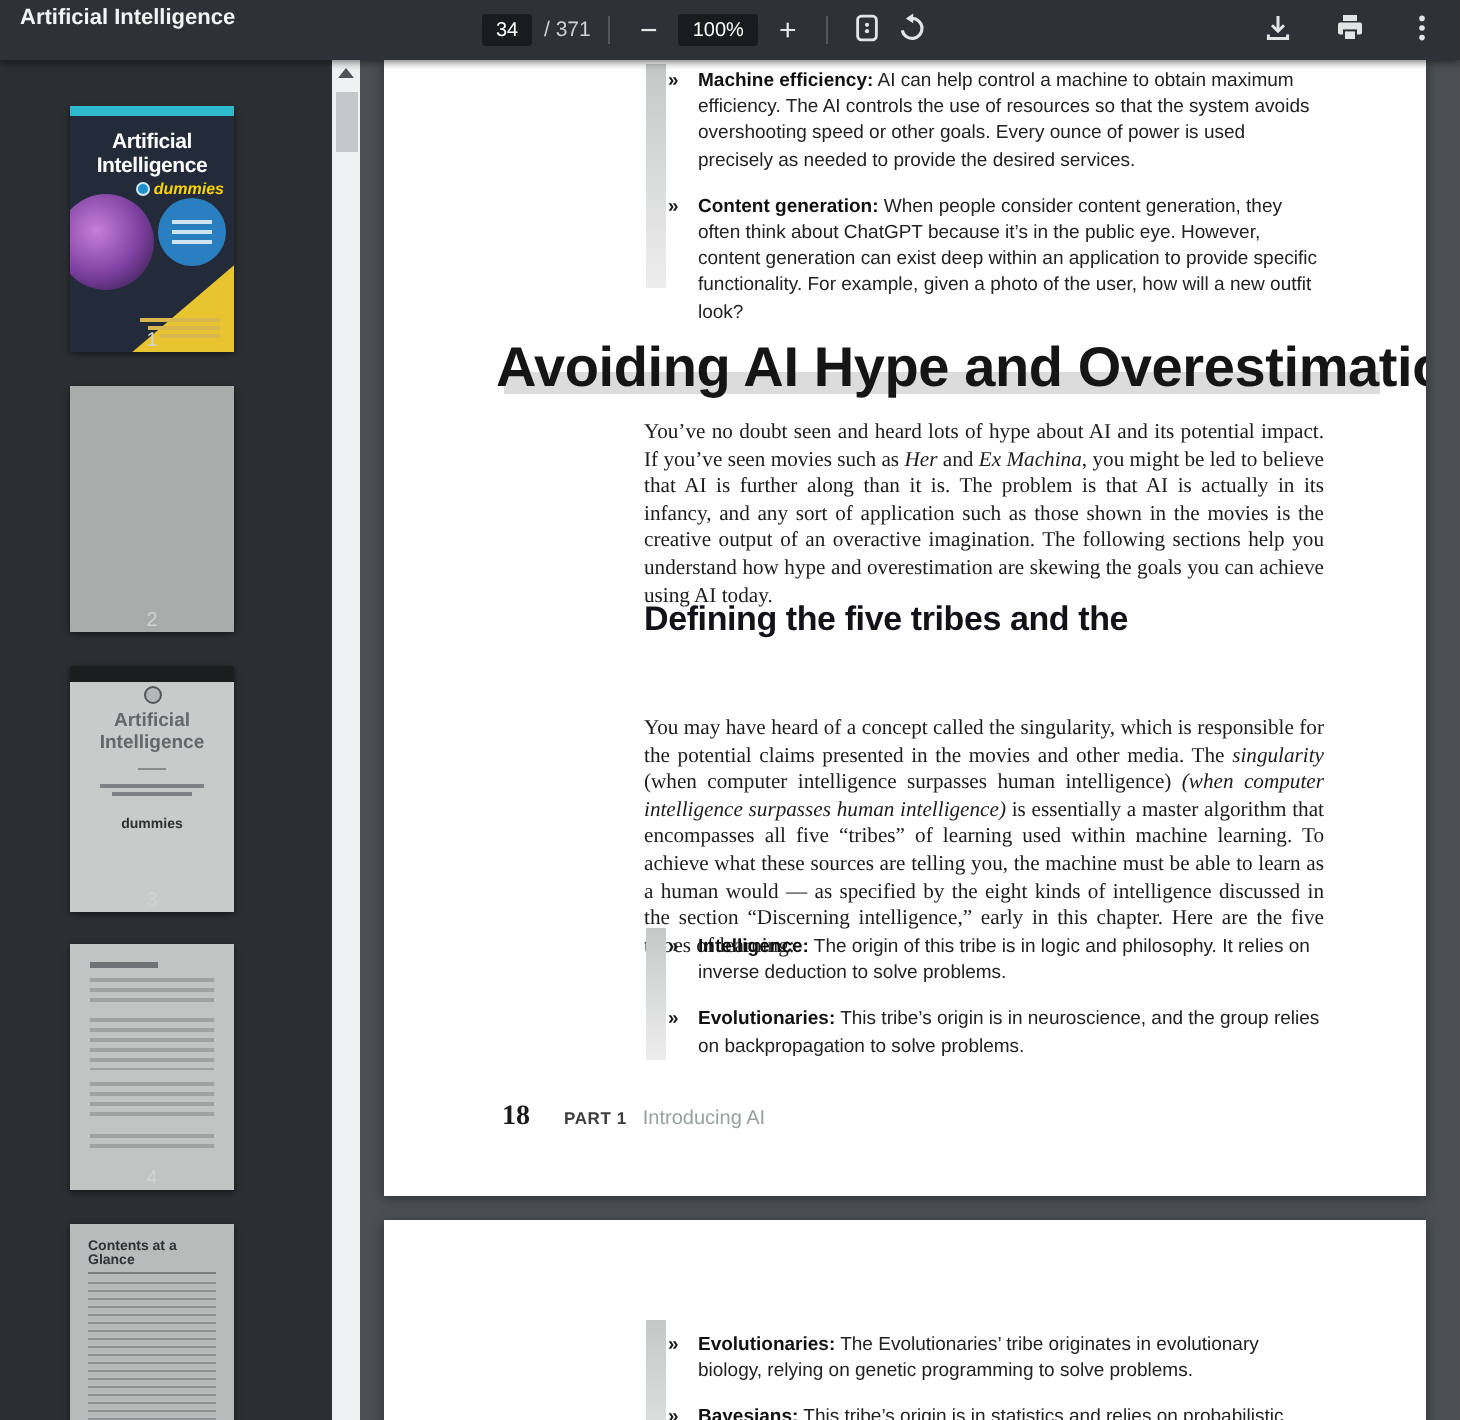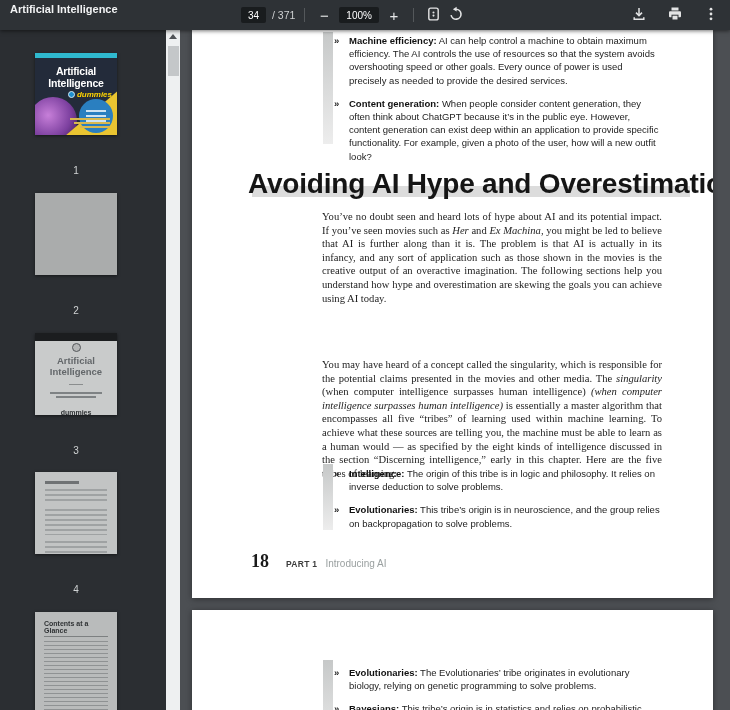--- a/index.html
+++ b/index.html
@@ -20,21 +20,21 @@
             width:20px; height:22px; display:flex; align-items:center; justify-content:center;
             font-family:"Liberation Sans",sans-serif; }
   .zoom-box { background:#191c1e; color:#fff; font-size:10px; border-radius:2px; height:16px;
               padding:0 7px; display:flex; align-items:center; margin:0 5px; }
   .icon-btn { background:none; border:none; width:22px; height:22px; display:flex; align-items:center;
               justify-content:center; cursor:pointer; }
   .tb-right { position:absolute; right:8px; top:0; height:30px; display:flex; align-items:center; gap:14px; }
 
   
   .sidebar { position:absolute; left:0; top:30px; width:166px; bottom:0; background:#2b2e32; }
-  .thumb { position:absolute; left:35px; width:82px; height:82px; cursor:pointer;
+  .thumb { position:absolute; left:35px; width:82px; height:123px; cursor:pointer;
            box-shadow:0 1px 3px rgba(0,0,0,.5); overflow:hidden; }
   .thumb-label { position:absolute; left:35px; width:82px; text-align:center; color:#d0d3d4; font-size:10px; }
 
   
   .cover { background:#232b3a; }
   .cover-strip { height:5px; background:#2fb9cf; }
   .cover-title { margin-top:8px; text-align:center; color:#fff; font-weight:bold; font-size:10.5px;
                  line-height:11.5px; letter-spacing:-.2px; position:relative; z-index:2; }
   .cover-brand-row { display:flex; justify-content:flex-end; align-items:center; gap:2px;
                      padding-right:5px; margin-top:1px; position:relative; z-index:2; }
@@ -104,21 +104,21 @@
   .serifp { position:absolute; left:130px; width:340px; font-family:"Liberation Serif",serif;
             font-size:10.6px; line-height:13.6px; color:#1c1c1c; text-align:justify; }
   .para1 { top:180px; }
   .para2 { top:328px; }
 
   .h2 { position:absolute; left:130px; top:270px; font-size:17px; line-height:19.5px; font-weight:bold;
         color:#121218; letter-spacing:-.2px; }
   .h2 span { display:block; }
 
   .footer { position:absolute; left:59px; top:521px; display:flex; align-items:baseline; }
-  .footer-num { font-family:"Liberation Serif",serif; font-weight:bold; font-size:18px; color:#1a1a1a; }
+  .footer-num { font-family:"Liberation Serif",serif; font-weight:bold; font-size:14px; color:#1a1a1a; }
   .footer-part { margin-left:17px; font-size:8.5px; font-weight:bold; color:#3c3c3c; letter-spacing:.3px; }
   .footer-title { margin-left:8px; font-size:10px; color:#9aa0a0; }
 
   .page2 .bullets { top:56px; }
   .page2 .strip { left:131px; top:50px; height:90px; }
   .p1-strip-top { left:131px; top:2px; height:112px; }
   .p1-strip-mid { left:131px; top:434px; height:66px; }
   .p1-bullets-top { top:4px; }
   .p1-bullets-mid { top:437px; }
 
@@ -272,20 +272,21 @@
           <div class="btext"><b>Content generation:</b><span> When people consider content generation, they often think about ChatGPT because it’s in the public eye. However, content generation can exist deep within an application to provide specific functionality. For example, given a photo of the user, how will a new outfit look?</span></div>
         </div>
       </div>
 
       <div class="h1-bar"></div>
       <div class="h1">Avoiding AI Hype and Overestimation</div>
 
       <div class="serifp para1"><span>You’ve no doubt seen and heard lots of hype about AI and its potential impact. If you’ve seen movies such as </span><i class="rt">Her</i><span> and </span><i class="rt">Ex Machina</i><span>, you might be led to believe that AI is further along than it is. The problem is that AI is actually in its infancy, and any sort of application such as those shown in the movies is the creative output of an overactive imagination. The following sections help you understand how hype and overestimation are skewing the goals you can achieve using AI today.</span></div>
 
       <div class="h2">
+        <span>Defining the five tribes and the</span>
       </div>
 
       <div class="serifp para2"><span>You may have heard of a concept called the singularity, which is responsible for the potential claims presented in the movies and other media. The </span><i class="rt">singularity</i><span> (when computer intelligence surpasses human intelligence) </span><i class="rt">(when computer intelligence surpasses human intelligence)</i><span> is essentially a master algorithm that encompasses all five “tribes” of learning used within machine learning. To achieve what these sources are telling you, the machine must be able to learn as a human would — as specified by the eight kinds of intelligence discussed in the section “Discerning intelligence,” early in this chapter. Here are the five tribes of learning:</span></div>
 
       <div class="strip p1-strip-mid"></div>
       <div class="bullets p1-bullets-mid">
         <div class="bullet">
           <span class="bmark">»</span>
           <div class="btext"><b>Intelligence:</b><span> The origin of this tribe is in logic and philosophy. It relies on inverse deduction to solve problems.</span></div>
         </div>

